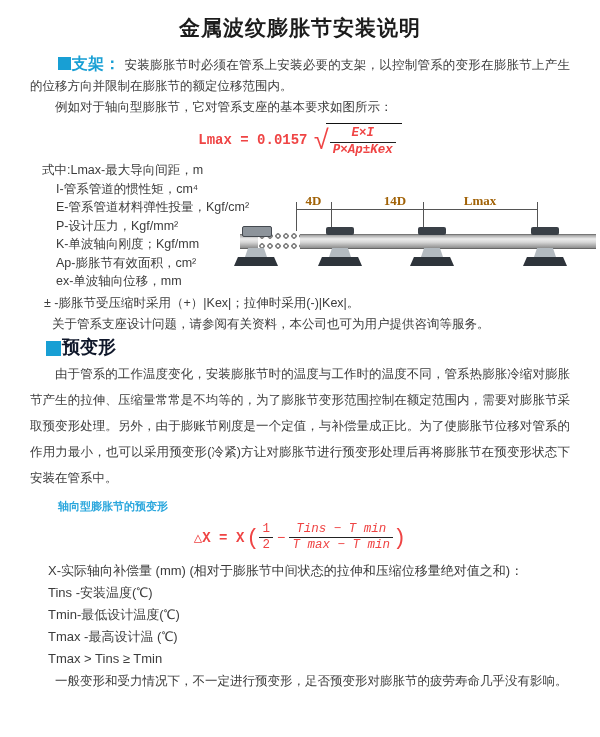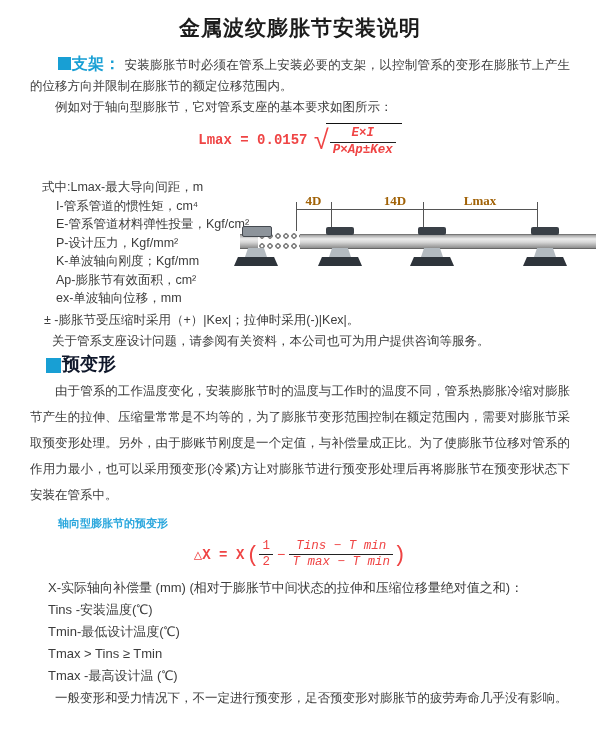--- a/index.html
+++ b/index.html
@@ -30,21 +30,21 @@
   .sqrt-box{display:inline-block;border-top:1.5px solid #111;padding:2px 6px 0 4px;vertical-align:middle;}
   .frac{display:inline-block;vertical-align:middle;text-align:center;font-size:12.5px;line-height:1.25;}
   .frac .num{display:block;border-bottom:1px solid #222;padding:0 3px;}
   .frac .den{display:block;padding:0 3px;}
   .ital{font-style:italic;}
   .f2{margin:8px 0 6px;font-size:14px;}
   .f2 .f-lhs{font-weight:bold;margin-right:2px;}
   .paren{font-size:22px;vertical-align:middle;font-weight:400;}
   .op{margin:0 4px;vertical-align:middle;}
   
-  .vars{font-size:12.5px;line-height:18.5px;margin-top:20px;}
+  .vars{font-size:12.5px;line-height:18.5px;margin-top:3px;}
   .vars .lead{padding-left:12px;}
   .vars .item{padding-left:26px;}
   .vars .pm{padding-left:14px;line-height:21px;margin-top:2px;}
   .vars .close-line{padding-left:22px;line-height:21px;}
   
   .sec-h{color:#0f172a;font-size:18px;font-weight:bold;padding-left:16px;}
   .sec-h .label{vertical-align:1px;}
   .sub-h{color:#2ba7dd;font-size:11px;font-weight:bold;}
   .sub-h.axial{margin:8px 0 2px;padding-left:28px;}
   .pre-body{line-height:26px;margin-top:2px;}
@@ -122,22 +122,22 @@
   <div class="sub-h axial">轴向型膨胀节的预变形</div>
 
   <div class="formula f2">
     <span class="f-lhs">△X = X</span><span class="paren">(</span><span class="frac"><span class="num">1</span><span class="den">2</span></span><span class="op">−</span><span class="frac ital"><span class="num">Tins − T min</span><span class="den">T max − T min</span></span><span class="paren">)</span>
   </div>
 
 
   <div class="plain-line">X-实际轴向补偿量 (mm) (相对于膨胀节中间状态的拉伸和压缩位移量绝对值之和)：</div>
   <div class="plain-line">Tins -安装温度(℃)</div>
   <div class="plain-line">Tmin-最低设计温度(℃)</div>
+  <div class="plain-line">Tmax -最高设计温 (℃)</div>
   <div class="plain-line">Tmax &gt; Tins ≥ Tmin</div>
-  <div class="plain-line">Tmax -最高设计温 (℃)</div>
   <div class="note-line">一般变形和受力情况下，不一定进行预变形，足否预变形对膨胀节的疲劳寿命几乎没有影响。</div>
 
 </div>
 
 <div class="diagram">
   <div class="dim-line"></div>
   <div class="tick t1"></div>
   <div class="tick t2"></div>
   <div class="tick t3"></div>
   <div class="tick t4"></div>

